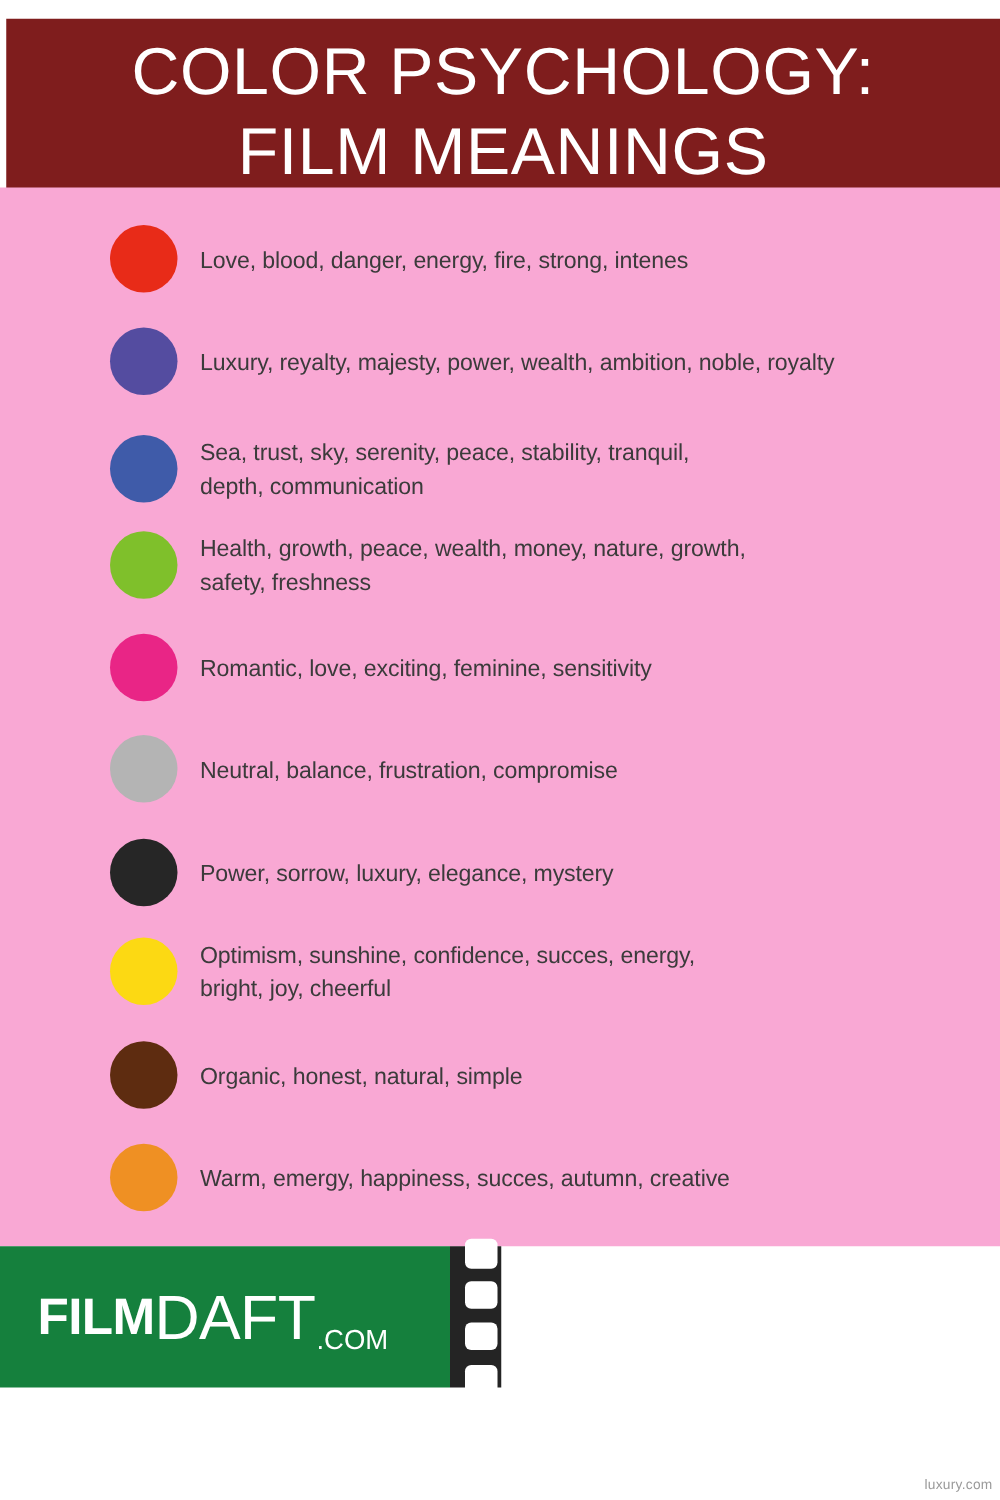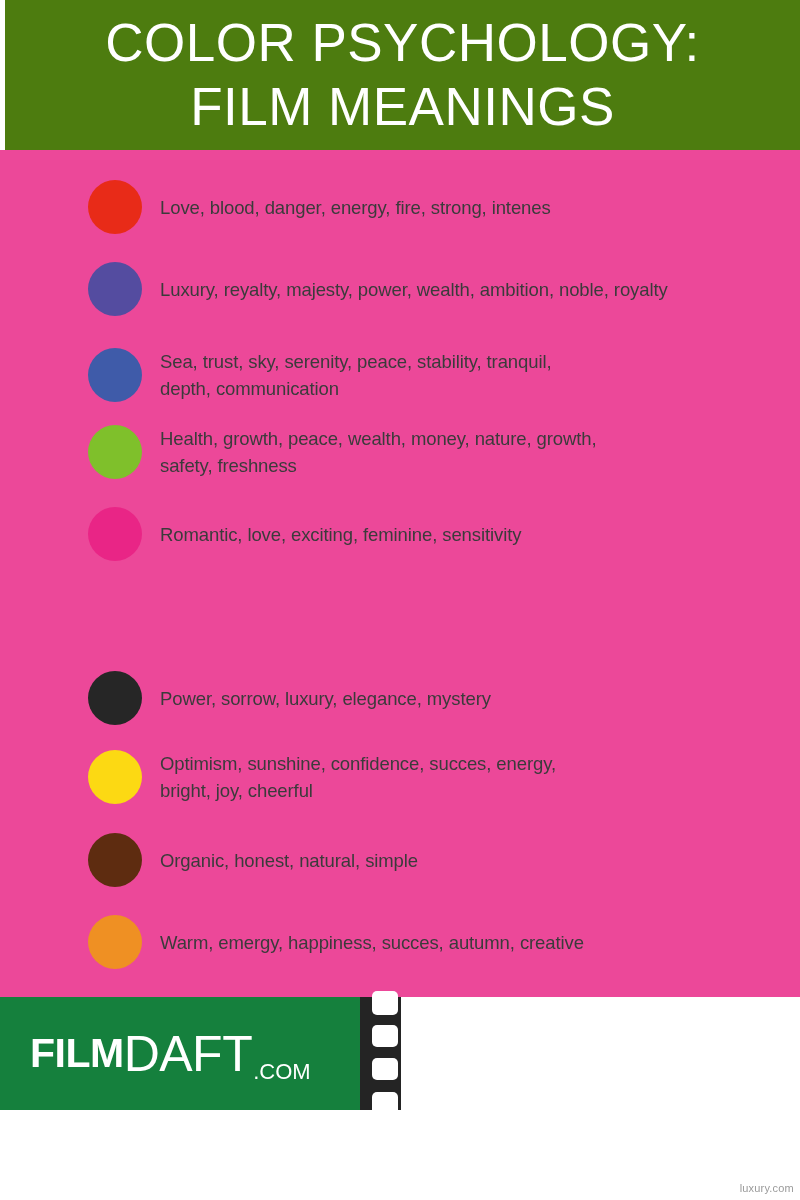--- a/index.html
+++ b/index.html
@@ -12,24 +12,24 @@
     height: 1200px;
     position: relative;
     overflow: hidden;
     font-family: "Liberation Sans", sans-serif;
   }
 
   
   #header-band {
     position: absolute;
     left: 5px;
-    top: 0;
+    top: 15px;
     width: 795px;
     height: 150px;
-    background: #4d7c0f;
+    background: #7f1d1d;
     display: flex;
     flex-direction: column;
     align-items: center;
     justify-content: center;
   }
   .title-line {
     color: #ffffff;
     font-family: "Liberation Sans", sans-serif;
     font-size: 53px;
     font-weight: 400;
@@ -39,21 +39,21 @@
     white-space: nowrap;
   }
 
   
   #rows-area {
     position: absolute;
     left: 0;
     top: 150px;
     width: 800px;
     height: 847px;
-    background: #ec4899;
+    background: #f9a8d4;
   }
   .color-row {
     position: absolute;
     left: 0;
     width: 800px;
     display: flex;
     align-items: center;
   }
   .swatch {
     position: absolute;
@@ -175,20 +175,24 @@
 depth, communication</div>
     </div>
     <div class="color-row" style="top: 275px; height: 54px; padding-left: 36px;">
       <div class="swatch" style="background: rgb(127, 192, 43);"></div>
       <div class="row-text" style="top: 0px;">Health, growth, peace, wealth, money, nature, growth,
 safety, freshness</div>
     </div>
     <div class="color-row" style="top: 357px; height: 54px;">
       <div class="swatch" style="background: rgb(233, 37, 134);"></div>
       <div class="row-text" style="top: 13.5px;">Romantic, love, exciting, feminine, sensitivity</div>
+    </div>
+    <div class="color-row" style="top: 438px; height: 54px;">
+      <div class="swatch" style="background: rgb(180, 180, 180);"></div>
+      <div class="row-text" style="top: 13.5px;">Neutral, balance, frustration, compromise</div>
     </div>
     <div class="color-row" style="top: 521px; height: 54px;">
       <div class="swatch" style="background: rgb(38, 38, 38);"></div>
       <div class="row-text" style="top: 13.5px;">Power, sorrow, luxury, elegance, mystery</div>
     </div>
     <div class="color-row" style="top: 600px; height: 54px;">
       <div class="swatch" style="background: rgb(252, 217, 19);"></div>
       <div class="row-text" style="top: 0px;">Optimism, sunshine, confidence, succes, energy,
 bright, joy, cheerful</div>
     </div>

